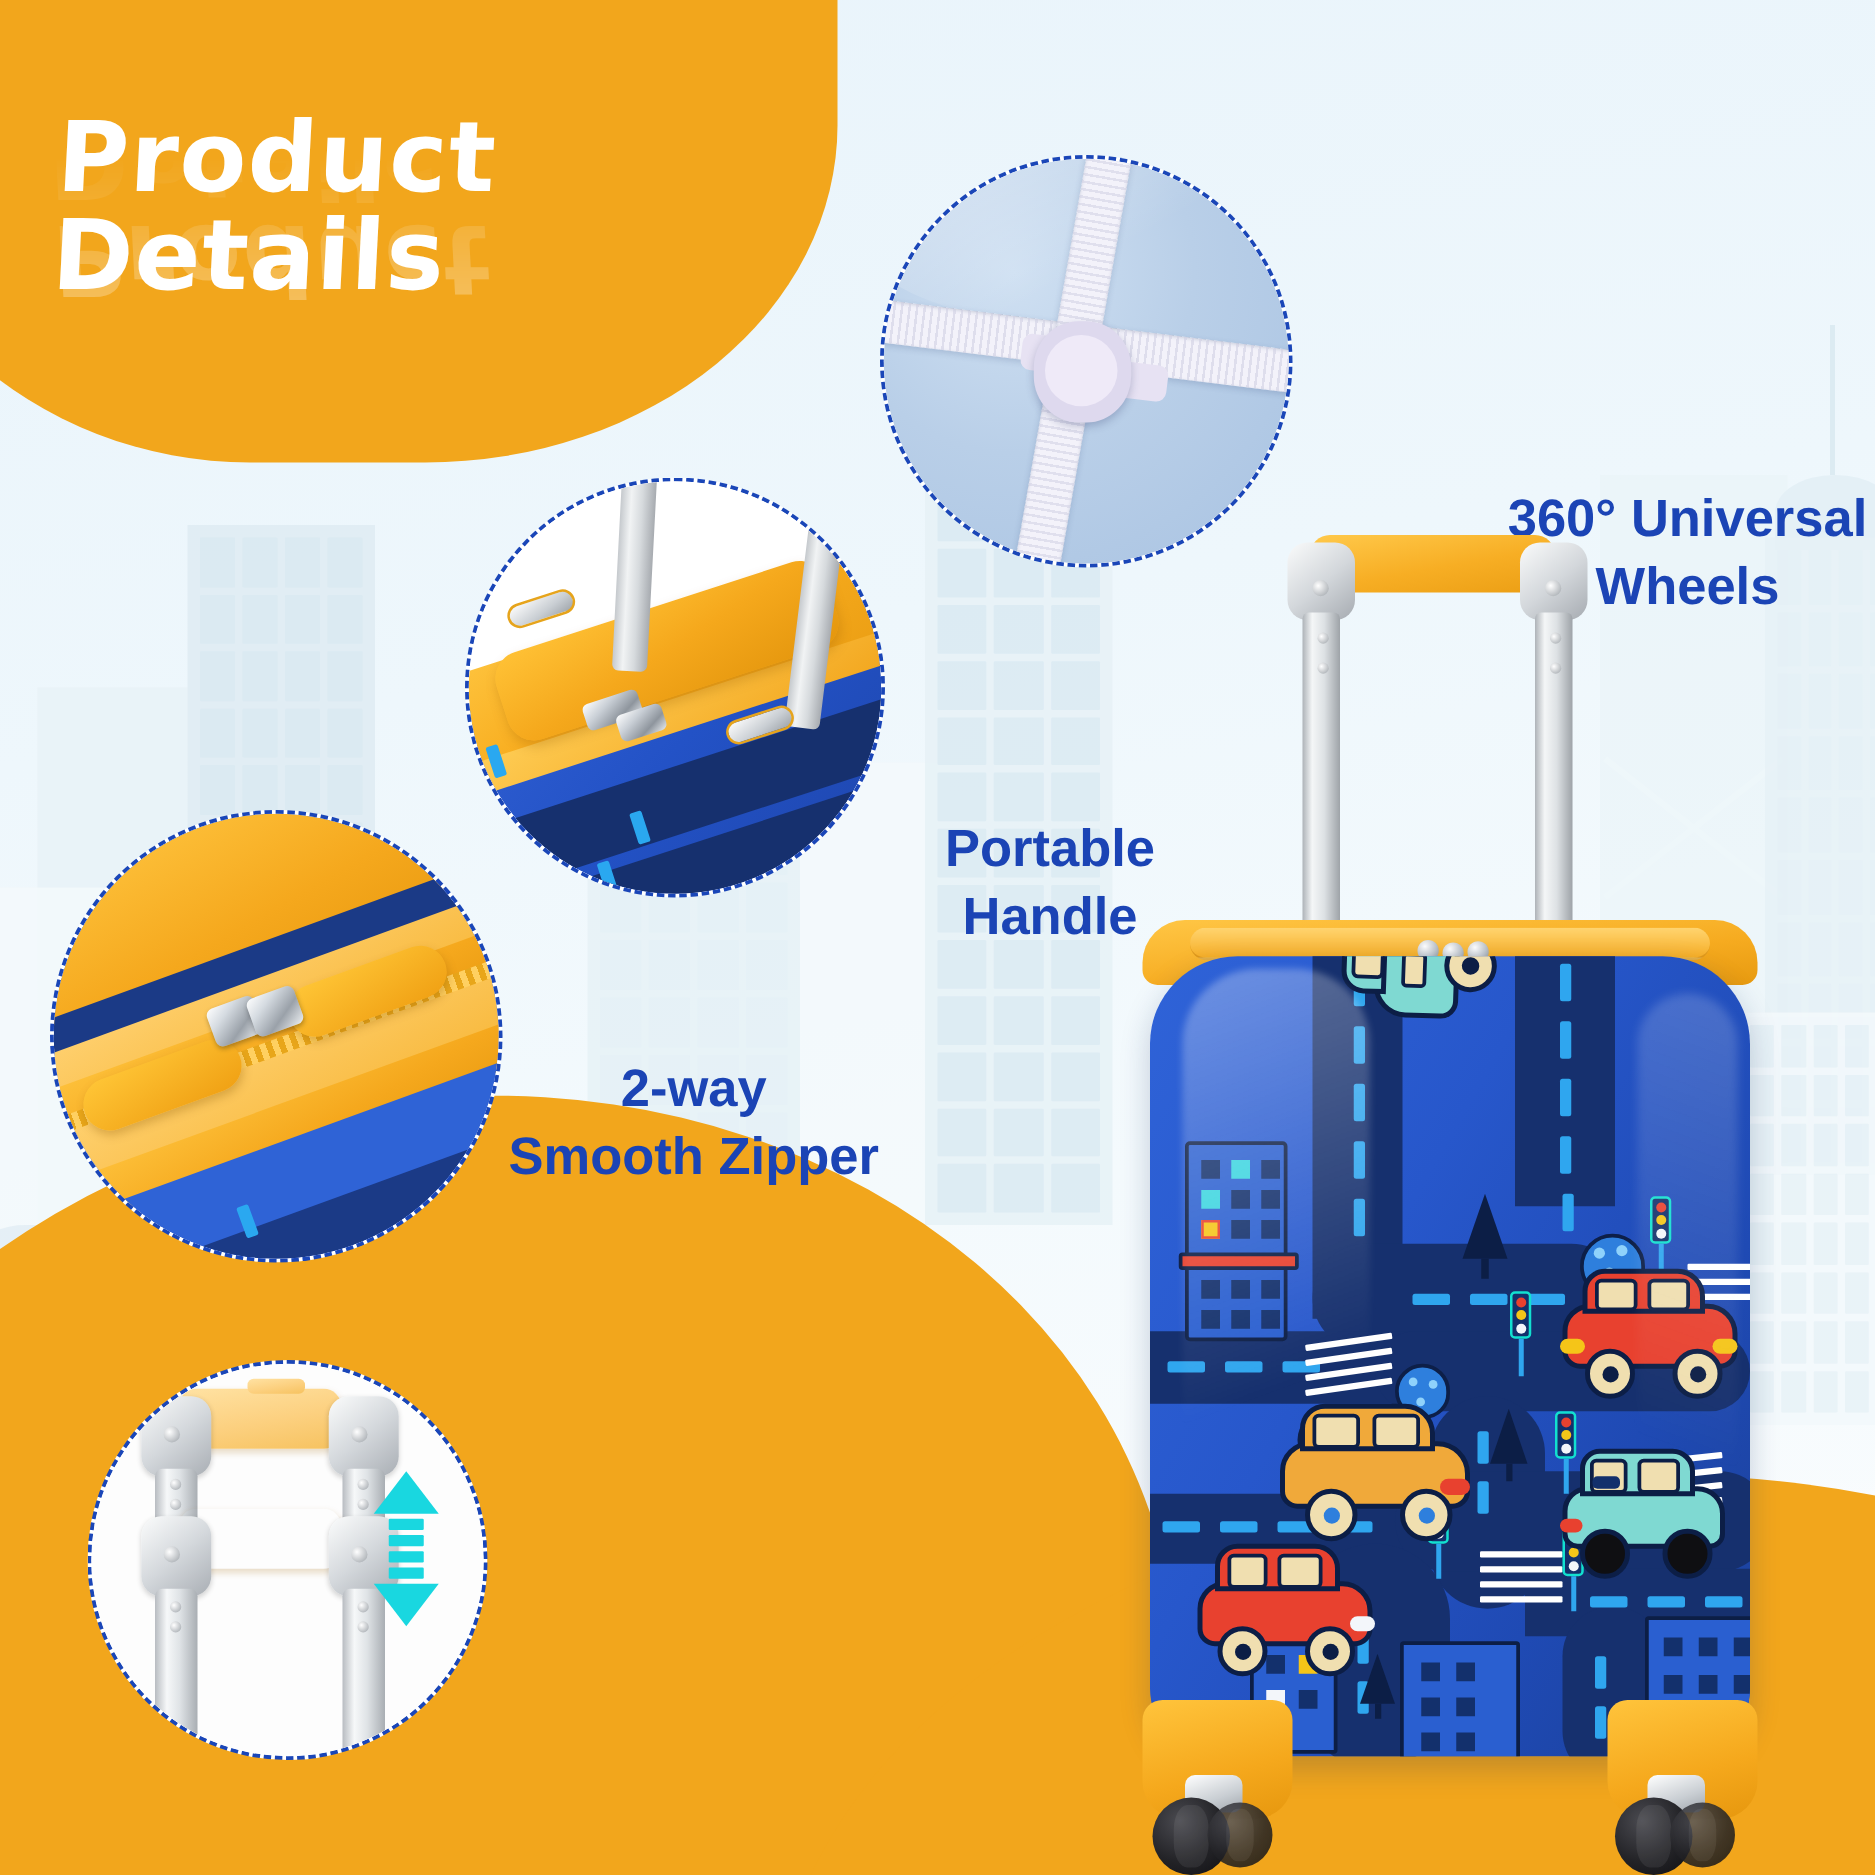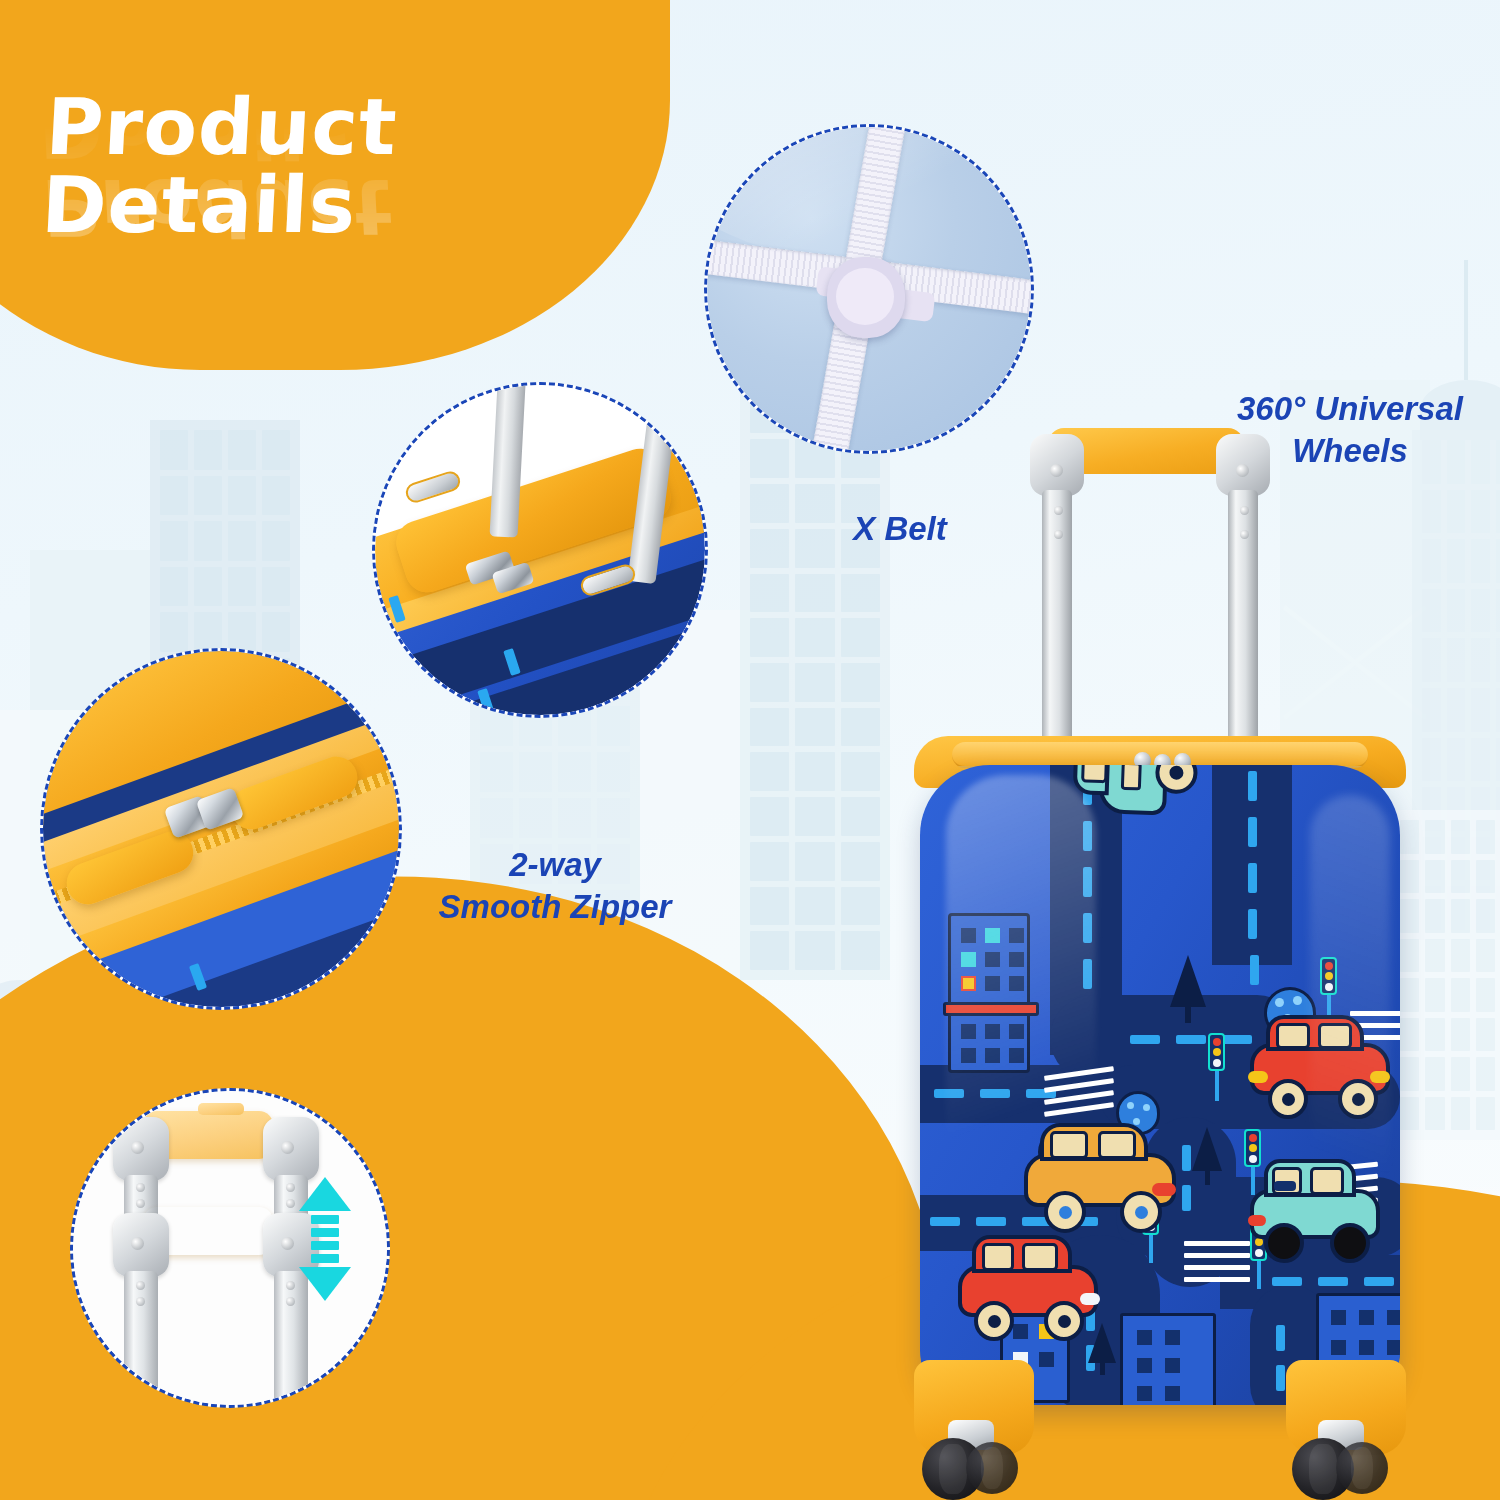--- a/index.html
+++ b/index.html
@@ -89,24 +89,23 @@
     position:absolute; border-radius:50%;
     border:3px dashed #1a46b8;
     overflow:hidden;
     background:#fff;
   }
   .callout .inner{ position:absolute; inset:0; border-radius:50%; overflow:hidden; }
 
   
   .lbl{
     position:absolute; color:#1b44b5; font-weight:bold;
-    font-size:33px; line-height:1.28; text-align:center;
+    font-size:42px; line-height:1.28; text-align:center;
     font-family:"Liberation Sans", sans-serif;
     white-space:pre-line;
-    font-style:italic;
   }
 
   
   .belt-bg{
     position:absolute; inset:0;
     background:
       radial-gradient(circle at 32% 28%, #cfe0f2 0%, #b9cfe8 45%, #a9c3e2 100%);
   }
   .belt-sheen{
     position:absolute; left:-12%; top:-18%; width:130%; height:60%;
@@ -642,21 +641,20 @@
         </div>
 
       <div class="strap v" style="left:41%; top:-8%; width:11%; height:118%; transform:rotate(10deg);">
           <div class="rib"></div>
         </div>
       <div class="buckle-tab" style="left:34%; top:44%; width:20%; height:9%; transform:rotate(7deg);"></div>
       <div class="buckle-tab" style="left:48%; top:50%; width:22%; height:9%; transform:rotate(7deg);"></div>
       <div class="buckle" style="left:37%; top:40%; width:24%; height:25%;"></div>
     </div>
   </div>
-  <div class="lbl" style="left:770px; top:508px; width:260px;">X Belt</div>
 
   <div class="lbl" style="left:1200px; top:388px; width:300px;">360° Universal
 Wheels</div>
 
   <div class="callout" style="left:372px; top:382px; width:336px; height:336px;">
     <div class="inner">
       <div class="ph-bg"></div>
       <div class="ph-shell"></div>
       <div class="ph-yellowtrim"></div>
       <div class="ph-zip"></div>
@@ -667,20 +665,22 @@
       <div class="ph-dash" style="left:32%; top:92%; transform:rotate(-18deg);"></div>
       <div class="ph-handle"></div>
       <div class="ph-rod" style="left:36%; top:-6%; height:52%; transform:rotate(3deg);"></div>
       <div class="ph-rod" style="left:80%; top:2%;  height:58%; transform:rotate(7deg);"></div>
       <div class="ph-puller" style="left:9%;  top:28%; transform:rotate(-18deg);"></div>
       <div class="ph-puller" style="left:62%; top:56%; transform:rotate(-18deg);"></div>
       <div class="ph-zipmetal" style="left:28%; top:52%; transform:rotate(-18deg);"></div>
       <div class="ph-zipmetal" style="left:36%; top:55%; transform:rotate(-18deg); width:38px;"></div>
     </div>
   </div>
+  <div class="lbl" style="left:690px; top:652px; width:300px;">Portable
+Handle</div>
 
   <div class="callout" style="left:40px; top:648px; width:362px; height:362px;">
     <div class="inner">
       <div class="zp-bg"></div>
       <div class="zp-band zp-yellow" style="top:-6%;  height:34%;"></div>
       <div class="zp-band zp-navy" style="top:26%;  height:9%;"></div>
       <div class="zp-band zp-ltyellow" style="top:34%;  height:9%;"></div>
       <div class="zp-band zp-yellow" style="top:42%;  height:8%;"></div>
       <div class="zp-teeth" style="top:49%;"></div>
       <div class="zp-band zp-ltyellow" style="top:53%;  height:12%;"></div>

